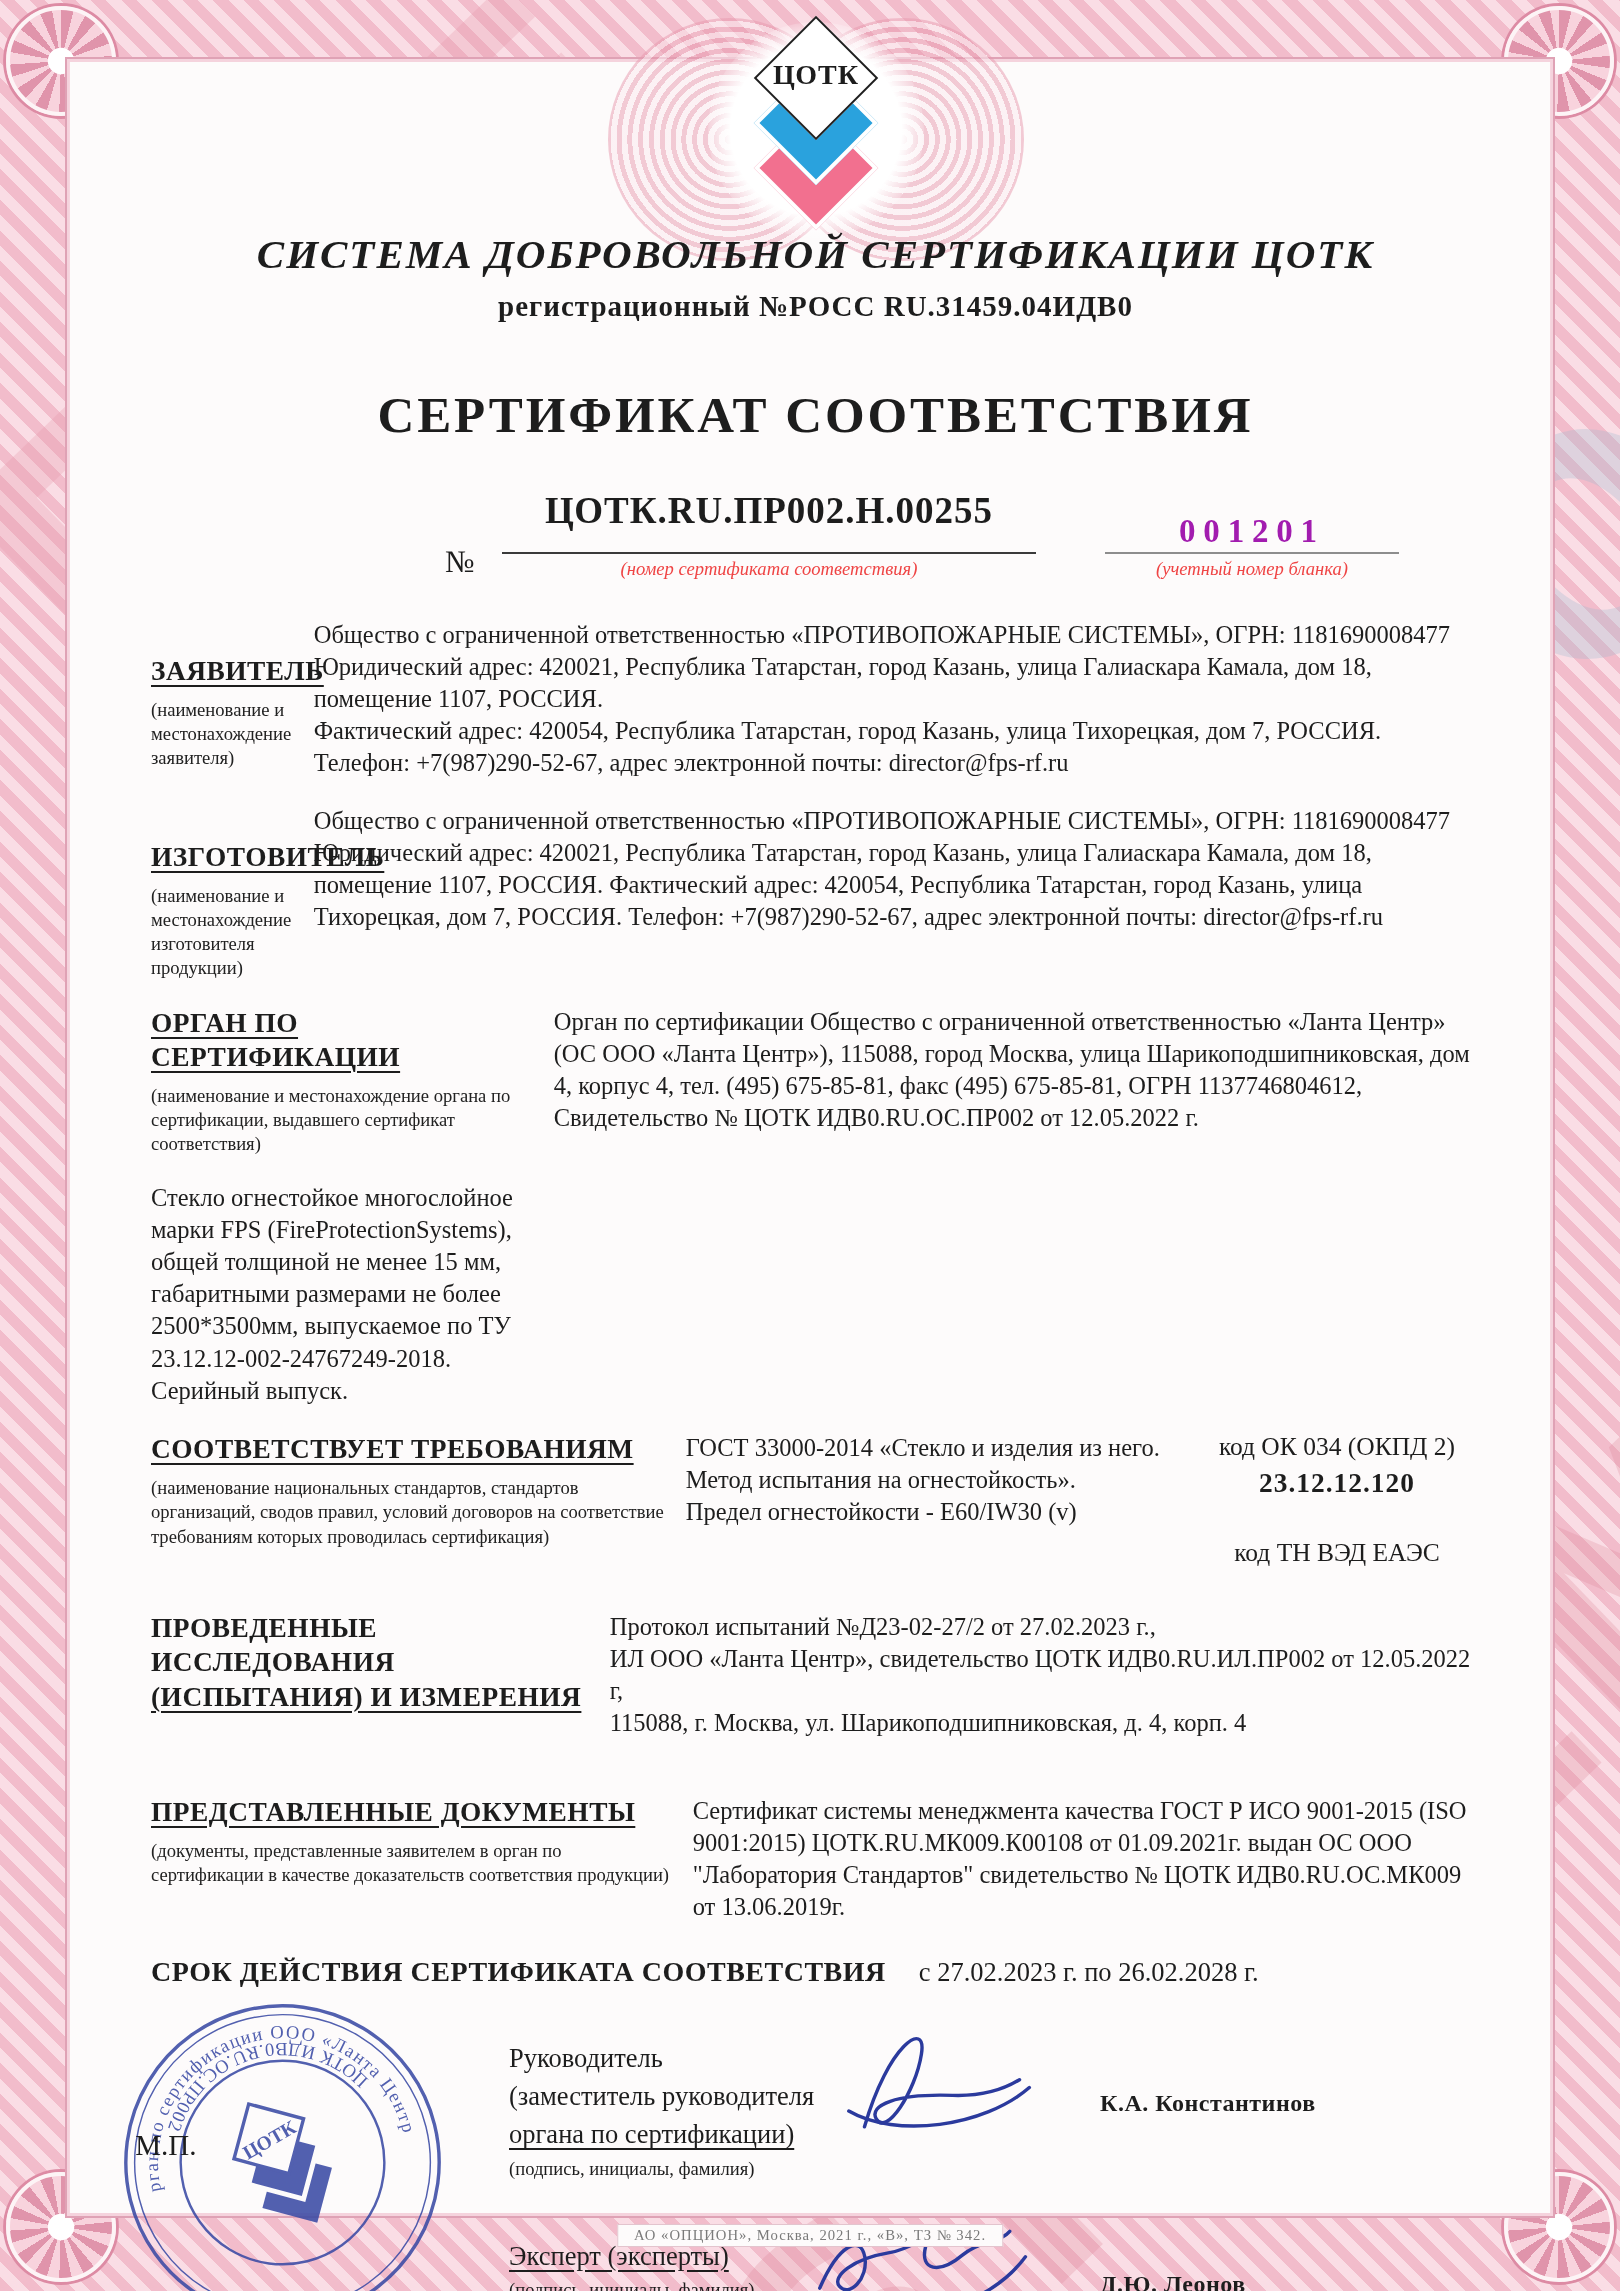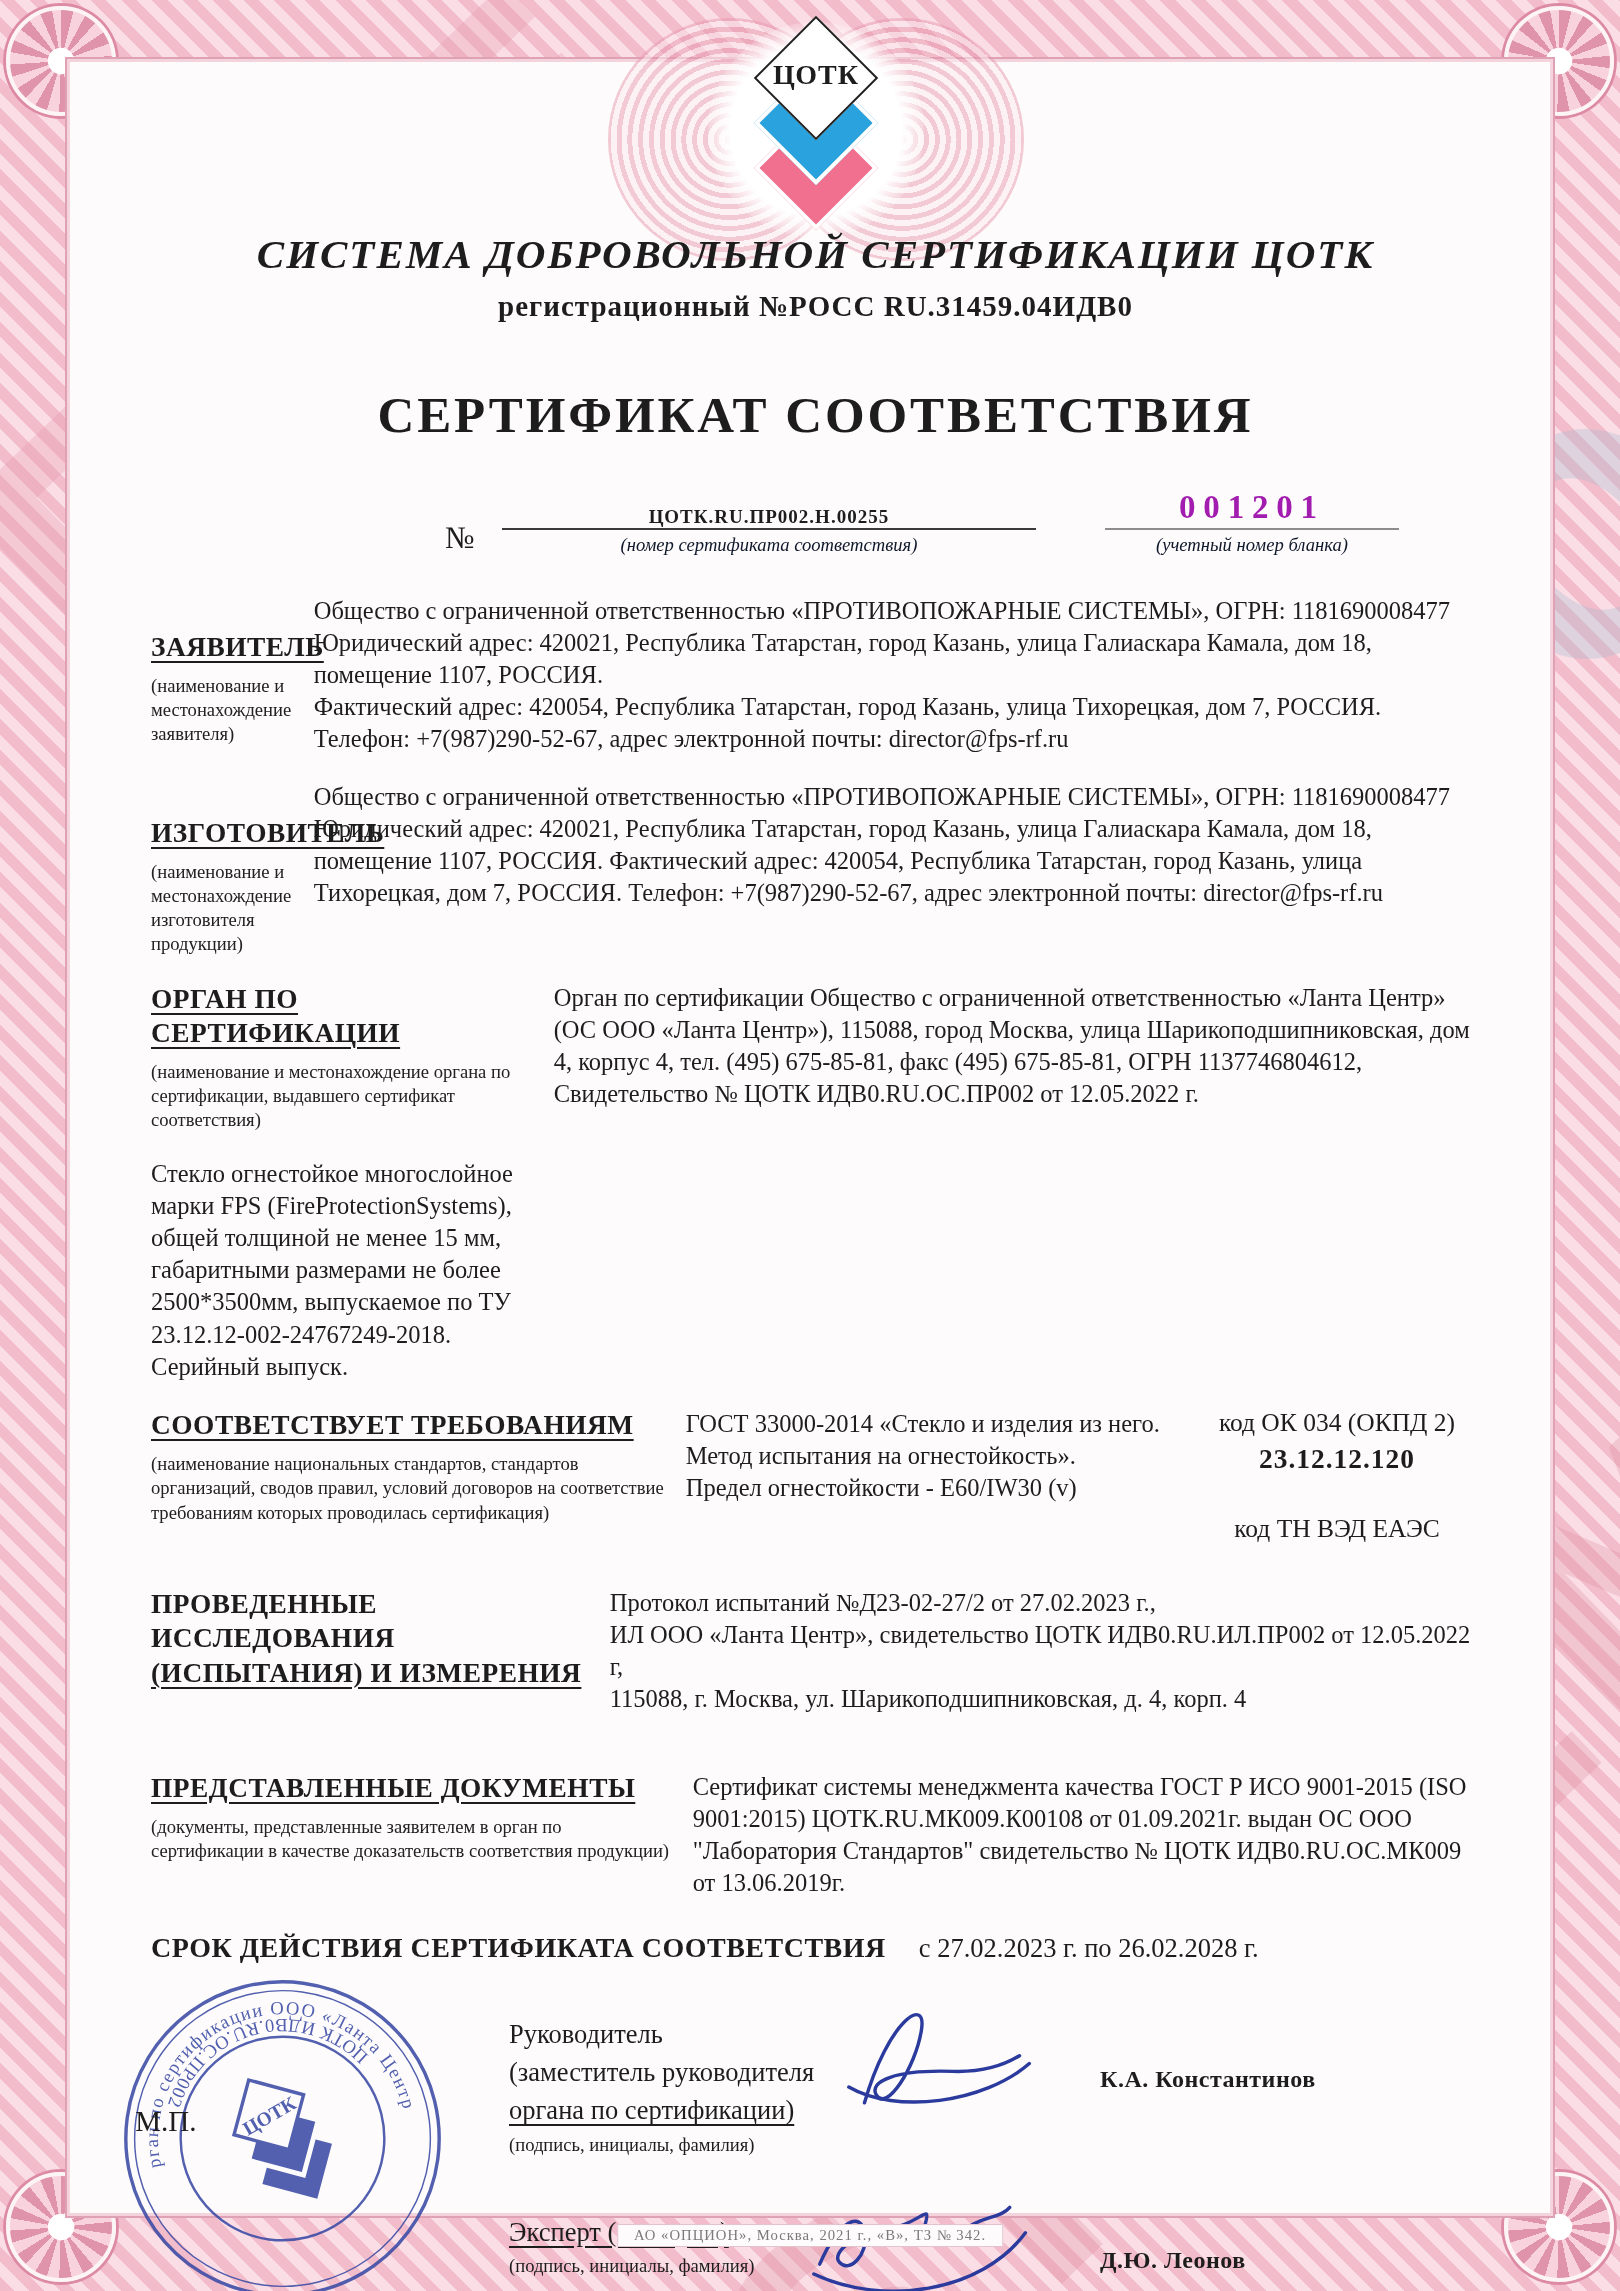--- a/index.html
+++ b/index.html
@@ -62,23 +62,23 @@
   .lg-label { position:absolute; top:25.5px; left:0; width:100%; text-align:center;
               font-size:28px; font-weight:bold; letter-spacing:1px; z-index:4; }
 
   .sys-title { text-align:center; font-size:41px; font-weight:bold; letter-spacing:2px; margin-top:3.9px;font-style:italic; }
   .reg-line  { text-align:center; font-size:29px; font-weight:bold; letter-spacing:1px; margin-top:11.8px; }
   .cert-title{ text-align:center; font-size:51px; font-weight:bold; letter-spacing:2.9px; margin-top:63px; }
 
   .num-row { display:flex; align-items:flex-end; margin:45px 0 0 294px; }
   .num-prefix { font-size:31px; margin-right:27.4px; }
   .num-main { width:534px; text-align:center; }
-  .num-val { display:block; font-size:19px; font-weight:bold; letter-spacing:1px;
-             border-bottom:2px solid #3a3a3a; padding-bottom:0; }
-  .num-cap { display:block; font-size:18.6px; font-style:italic; color:#0f172a; margin-top:3.9px; }
+  .num-val { display:block; font-size:37px; font-weight:bold; letter-spacing:1px;
+             border-bottom:2px solid #3a3a3a; padding-bottom:20px; }
+  .num-cap { display:block; font-size:18.6px; font-style:italic; color:#ef4444; margin-top:3.9px; }
   .num-blank { width:294px; margin-left:69px; text-align:center; }
   .blank-val { display:block; font-size:33px; font-weight:bold; letter-spacing:7.8px; color:#a21caf;
                border-bottom:2px solid #8d8d8d; padding-bottom:2px; }
 
   
   .sections { margin-top:39px; }
   .section { display:grid; column-gap:15.7px; margin-bottom:25.5px; }
   .sec-a    { grid-template-columns:147px 1fr; }
   .sec-b    { grid-template-columns:387px 1fr; }
   .sec-req  { grid-template-columns:519px 1fr 286px; }

